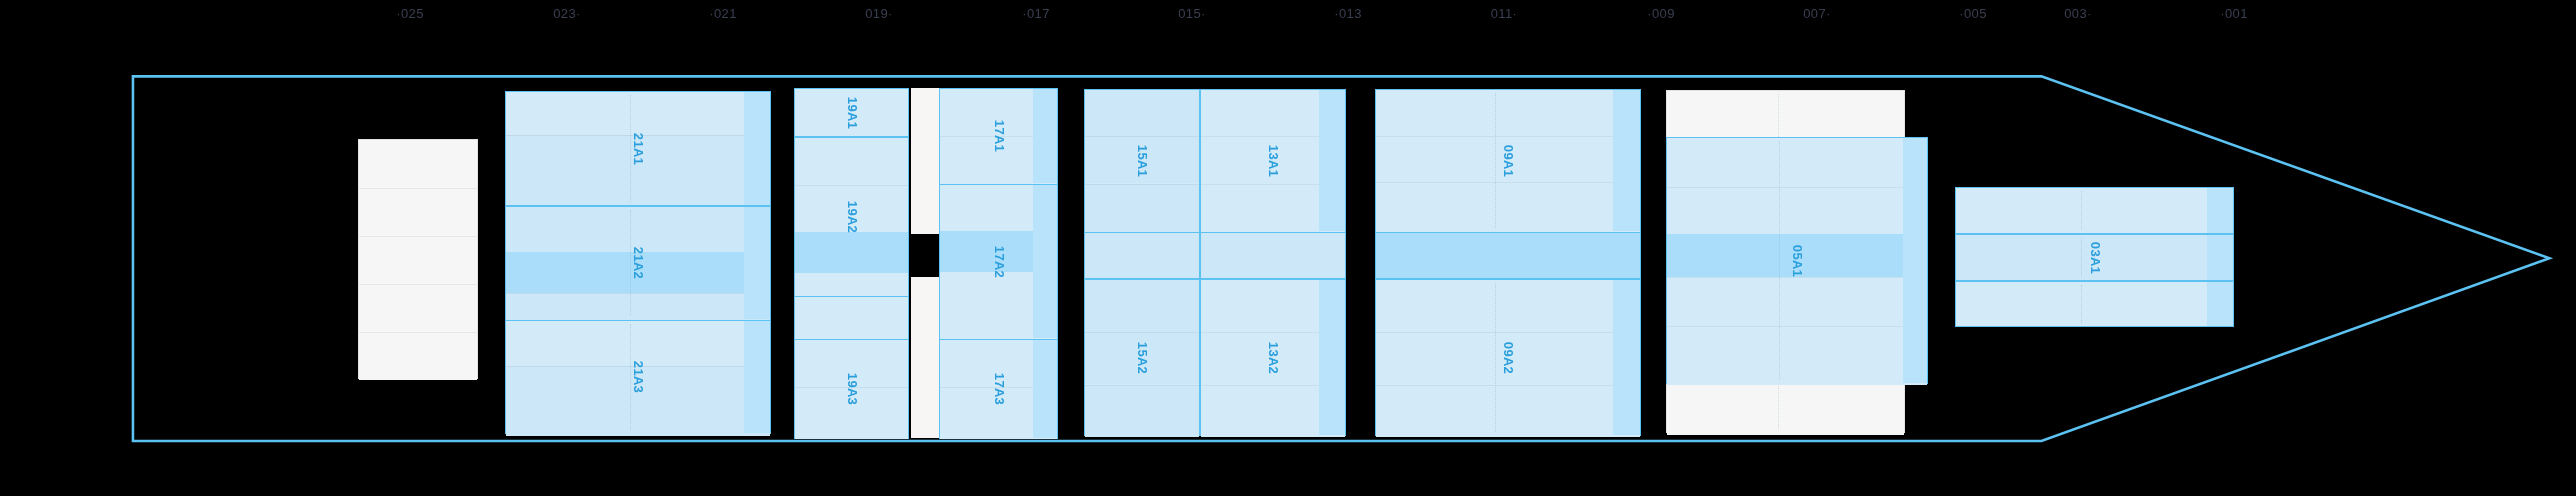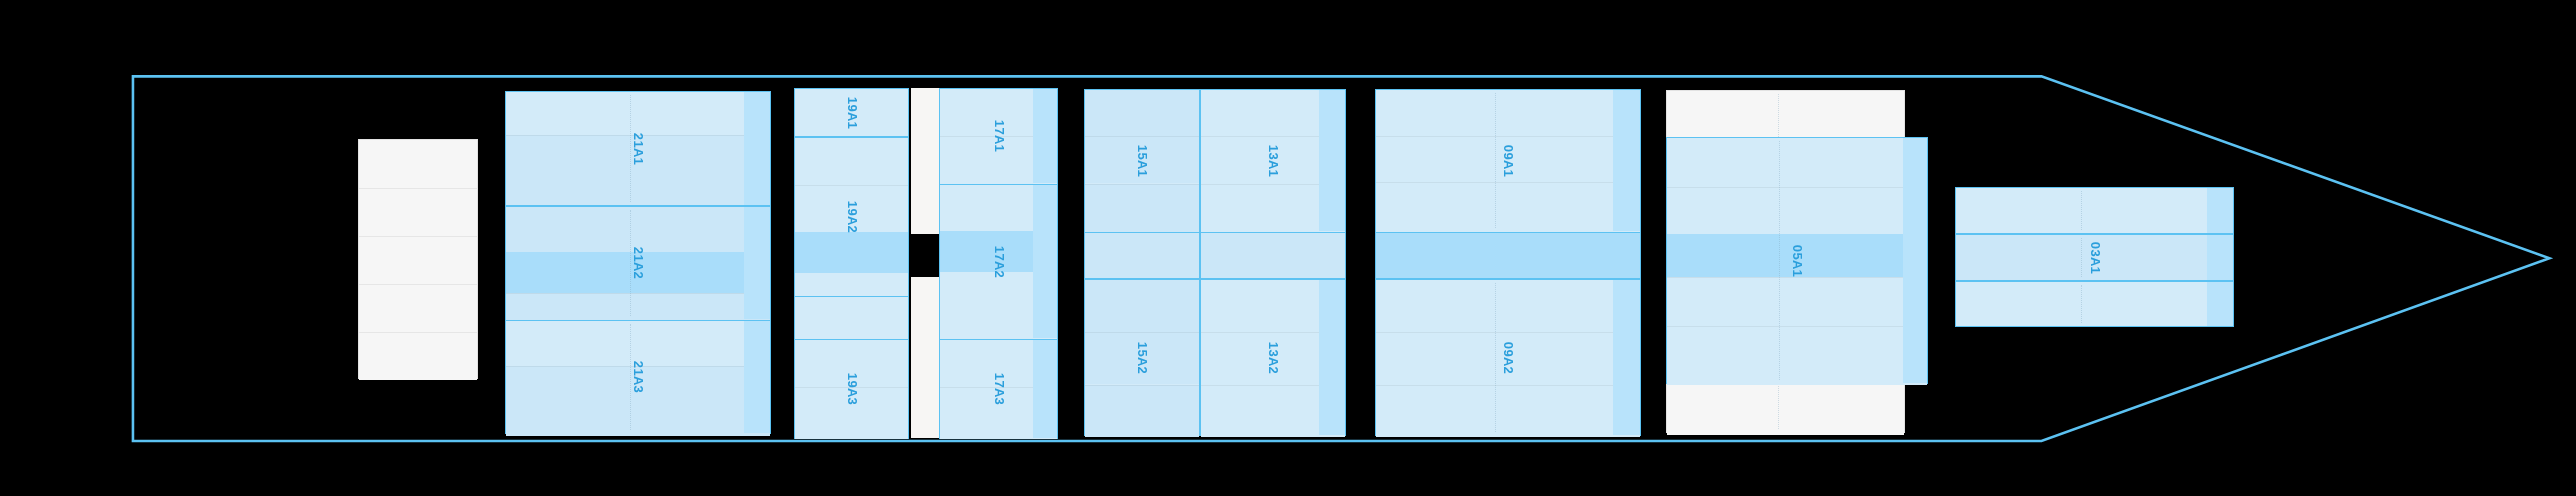--- a/index.html
+++ b/index.html
@@ -48,20 +48,35 @@
     pointer-events:none;
   }
   .hatchblock{position:absolute;background:#000;}
   .gap-col{position:absolute;top:0;bottom:0;background:#f7f6f4;}
 </style>
 </head>
 <body>
 
 <div id="stage">
 
+  <div id="ruler">
+    <div class="bay-tick" style="left:410px">·025</div>
+    <div class="bay-tick" style="left:567px">023·</div>
+    <div class="bay-tick" style="left:723px">·021</div>
+    <div class="bay-tick" style="left:879px">019·</div>
+    <div class="bay-tick" style="left:1036px">·017</div>
+    <div class="bay-tick" style="left:1192px">015·</div>
+    <div class="bay-tick" style="left:1348px">·013</div>
+    <div class="bay-tick" style="left:1504px">011·</div>
+    <div class="bay-tick" style="left:1661px">·009</div>
+    <div class="bay-tick" style="left:1817px">007·</div>
+    <div class="bay-tick" style="left:1973px">·005</div>
+    <div class="bay-tick" style="left:2078px">003·</div>
+    <div class="bay-tick" style="left:2234px">·001</div>
+  </div>
 
   <svg id="hull" viewBox="0 0 3000 578">
     <polygon points="154,89 2378,89 2970,301 2378,514 154,514" fill="none" stroke="#5cc2f2" stroke-width="3"></polygon>
   </svg>
 
   <div class="bay-group" style="left:358px;top:139px;width:120px;height:240px;">
     <div class="stack plain" style="left:0;top:0;width:120px;height:240px;">
       <div class="row l0" style="top:0px;height:48px;"></div>
       <div class="row l0 sepw" style="top:48px;height:48px;"></div>
       <div class="row l0 sepw" style="top:96px;height:48px;"></div>

